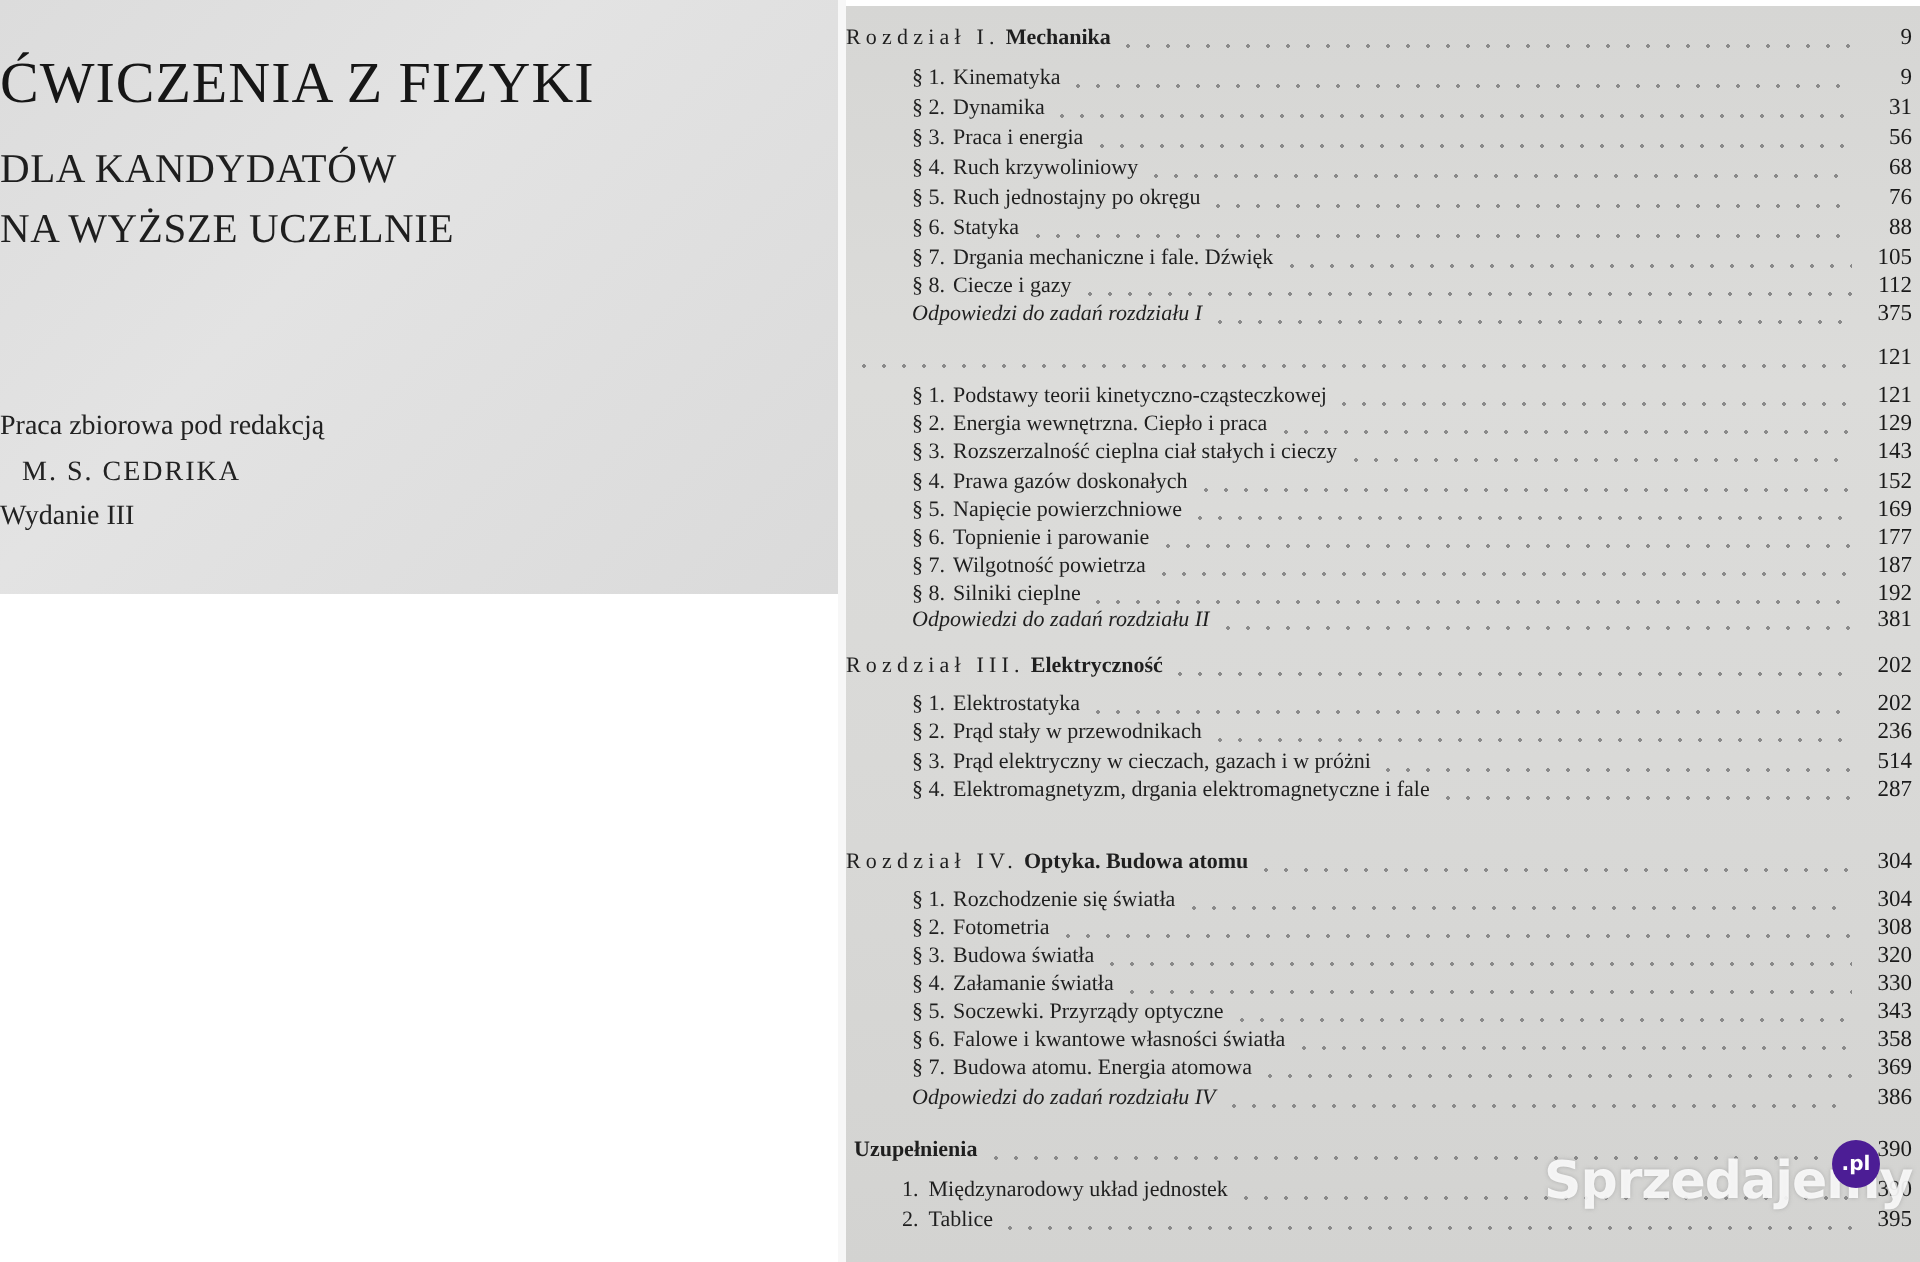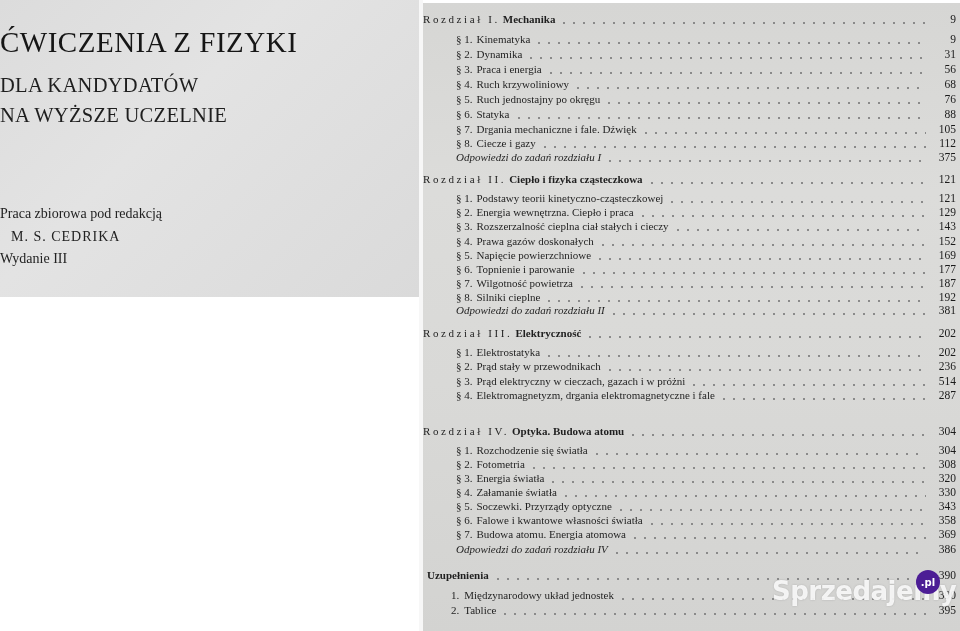--- a/index.html
+++ b/index.html
@@ -165,24 +165,20 @@
       <span class="dots"></span>
       <span class="pg">112</span>
     </div>
   <div class="toc-line answers" style="top:148px">
       <span class="lbl">Odpowiedzi do zadań rozdziału I</span>
       <span class="dots"></span>
       <span class="pg" style="font-style:normal">375</span>
     </div>
 
   <div class="toc-line chapter" style="top:170px">
-    <span class="lbl">
-        <span class="prefix">Rozdział II.</span>
-        <span class="name">Ciepło i fizyka cząsteczkowa</span>
-      </span>
     <span class="dots"></span>
     <span class="pg">121</span>
   </div>
   <div class="toc-line section" style="top:189px">
       <span class="lbl">
         <span class="num">§ 1.</span>
         <span>Podstawy teorii kinetyczno-cząsteczkowej</span>
       </span>
       <span class="dots"></span>
       <span class="pg">121</span>
@@ -310,21 +306,21 @@
       <span class="lbl">
         <span class="num">§ 2.</span>
         <span>Fotometria</span>
       </span>
       <span class="dots"></span>
       <span class="pg">308</span>
     </div>
   <div class="toc-line section" style="top:469px">
       <span class="lbl">
         <span class="num">§ 3.</span>
-        <span>Energia światła</span>
+        <span>Budowa światła</span>
       </span>
       <span class="dots"></span>
       <span class="pg">320</span>
     </div>
   <div class="toc-line section" style="top:483px">
       <span class="lbl">
         <span class="num">§ 4.</span>
         <span>Załamanie światła</span>
       </span>
       <span class="dots"></span>

